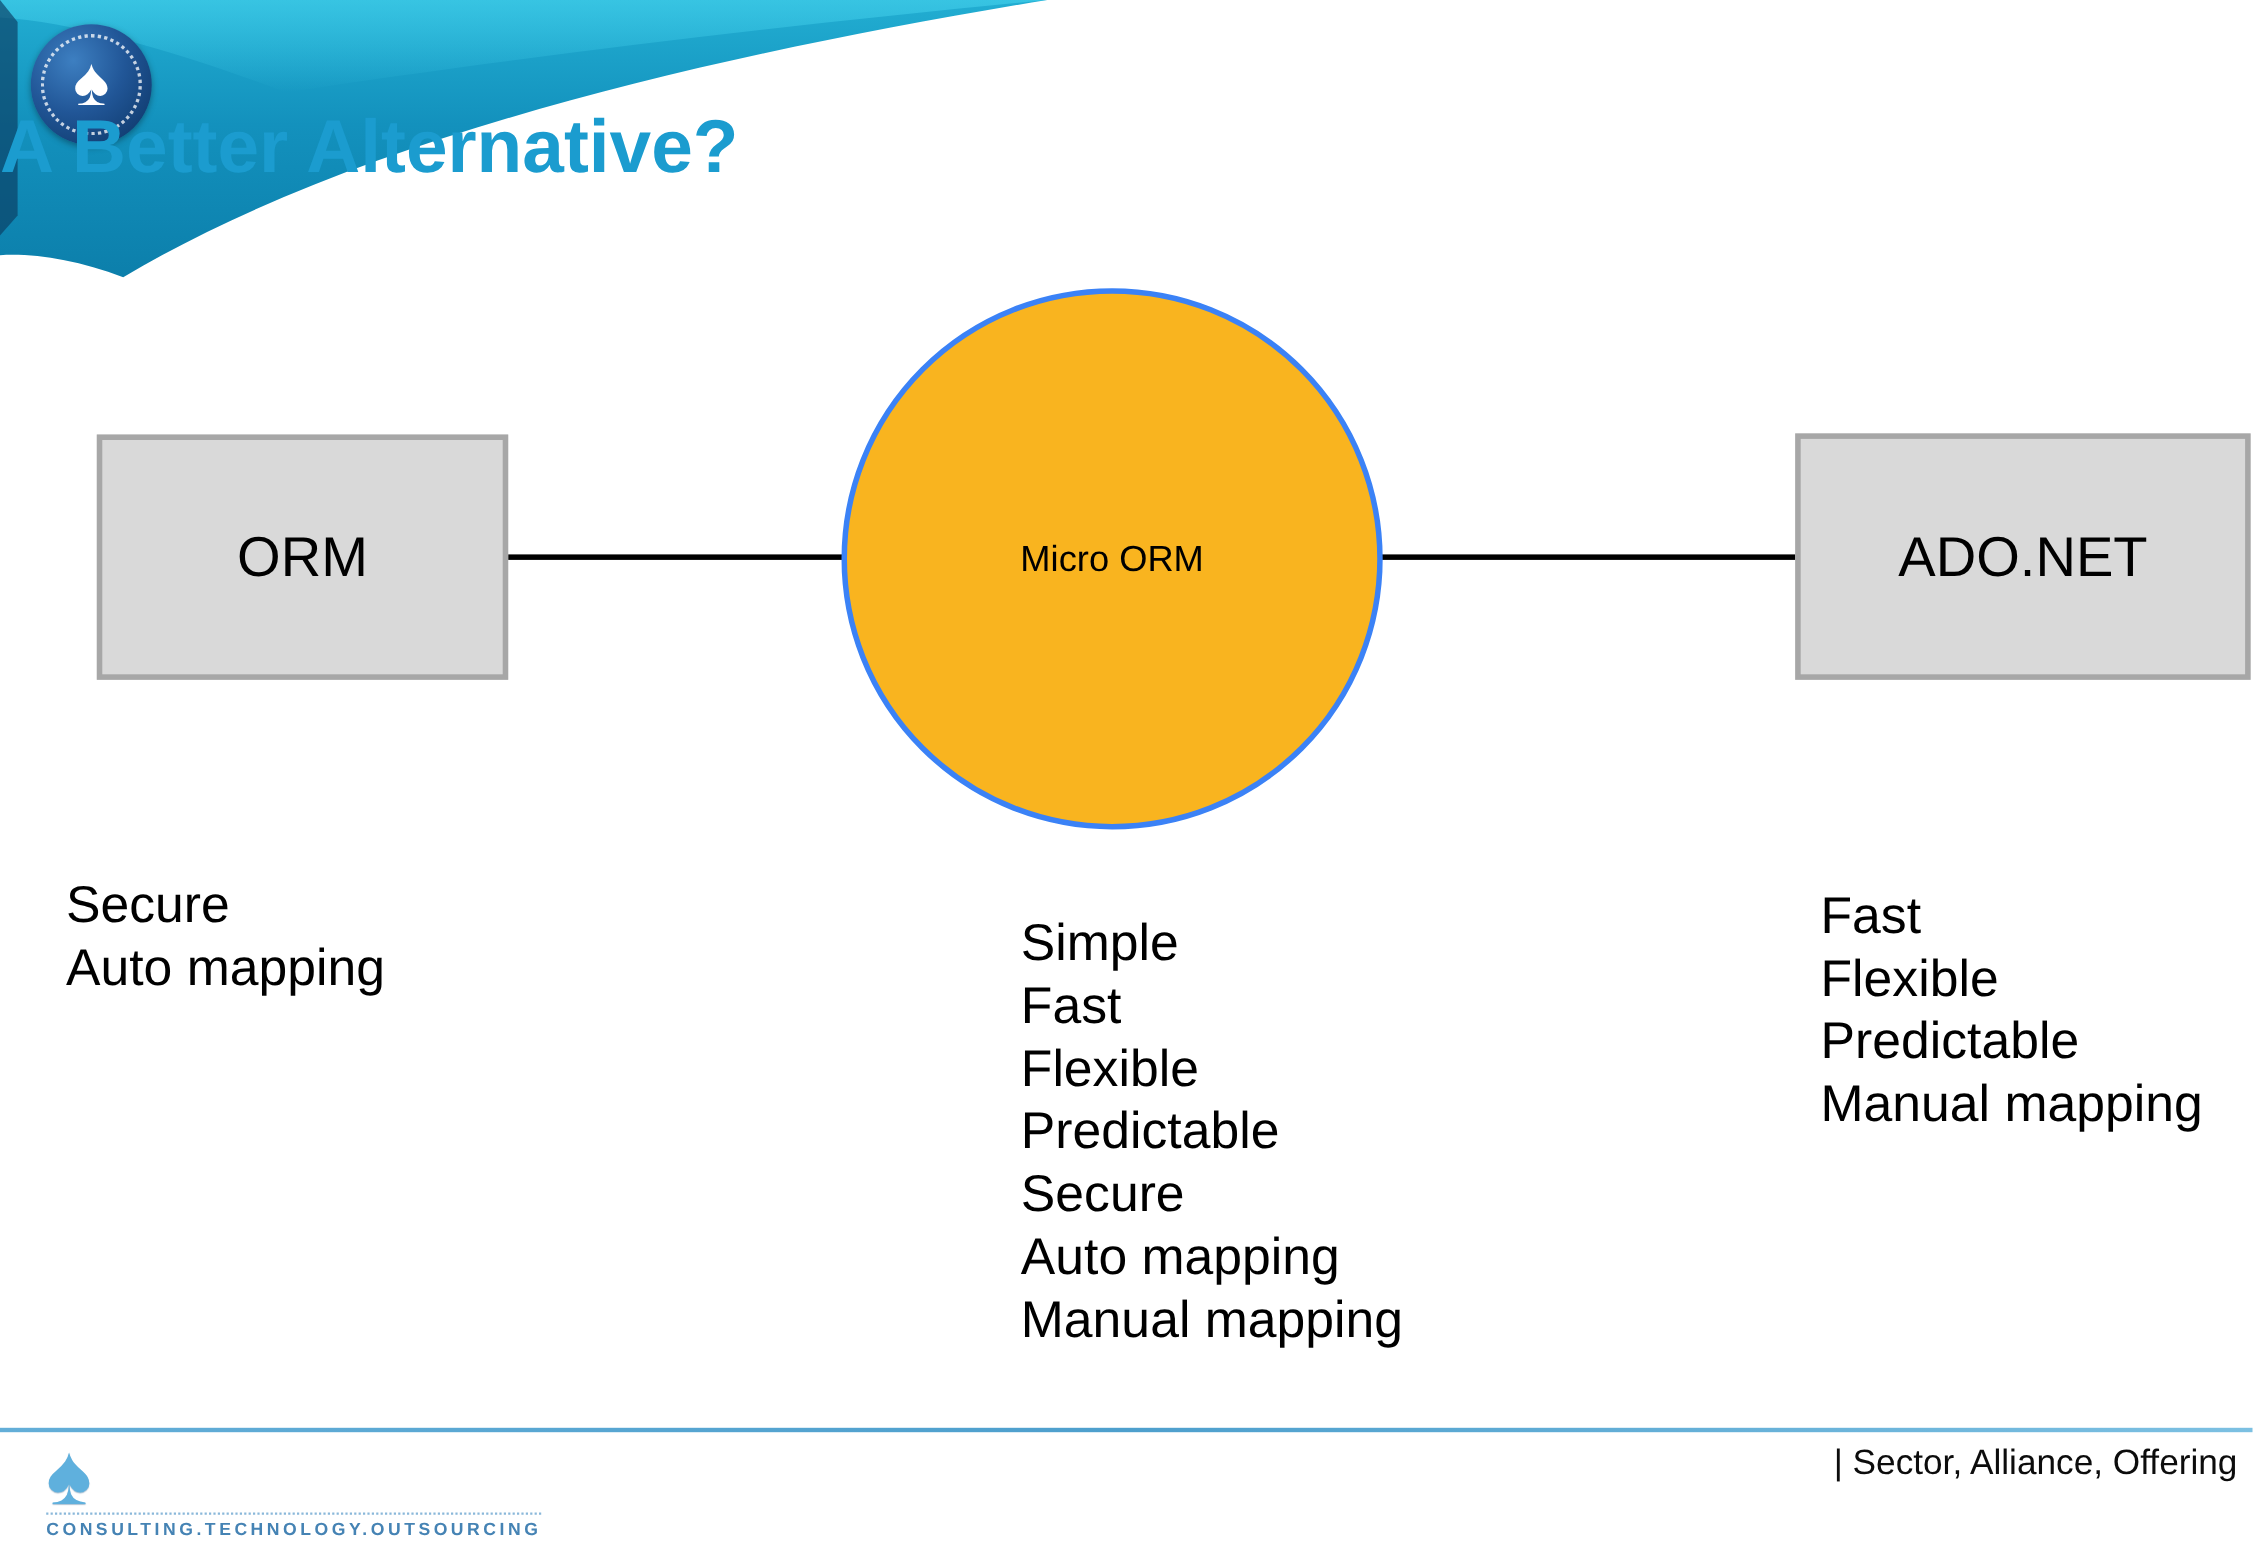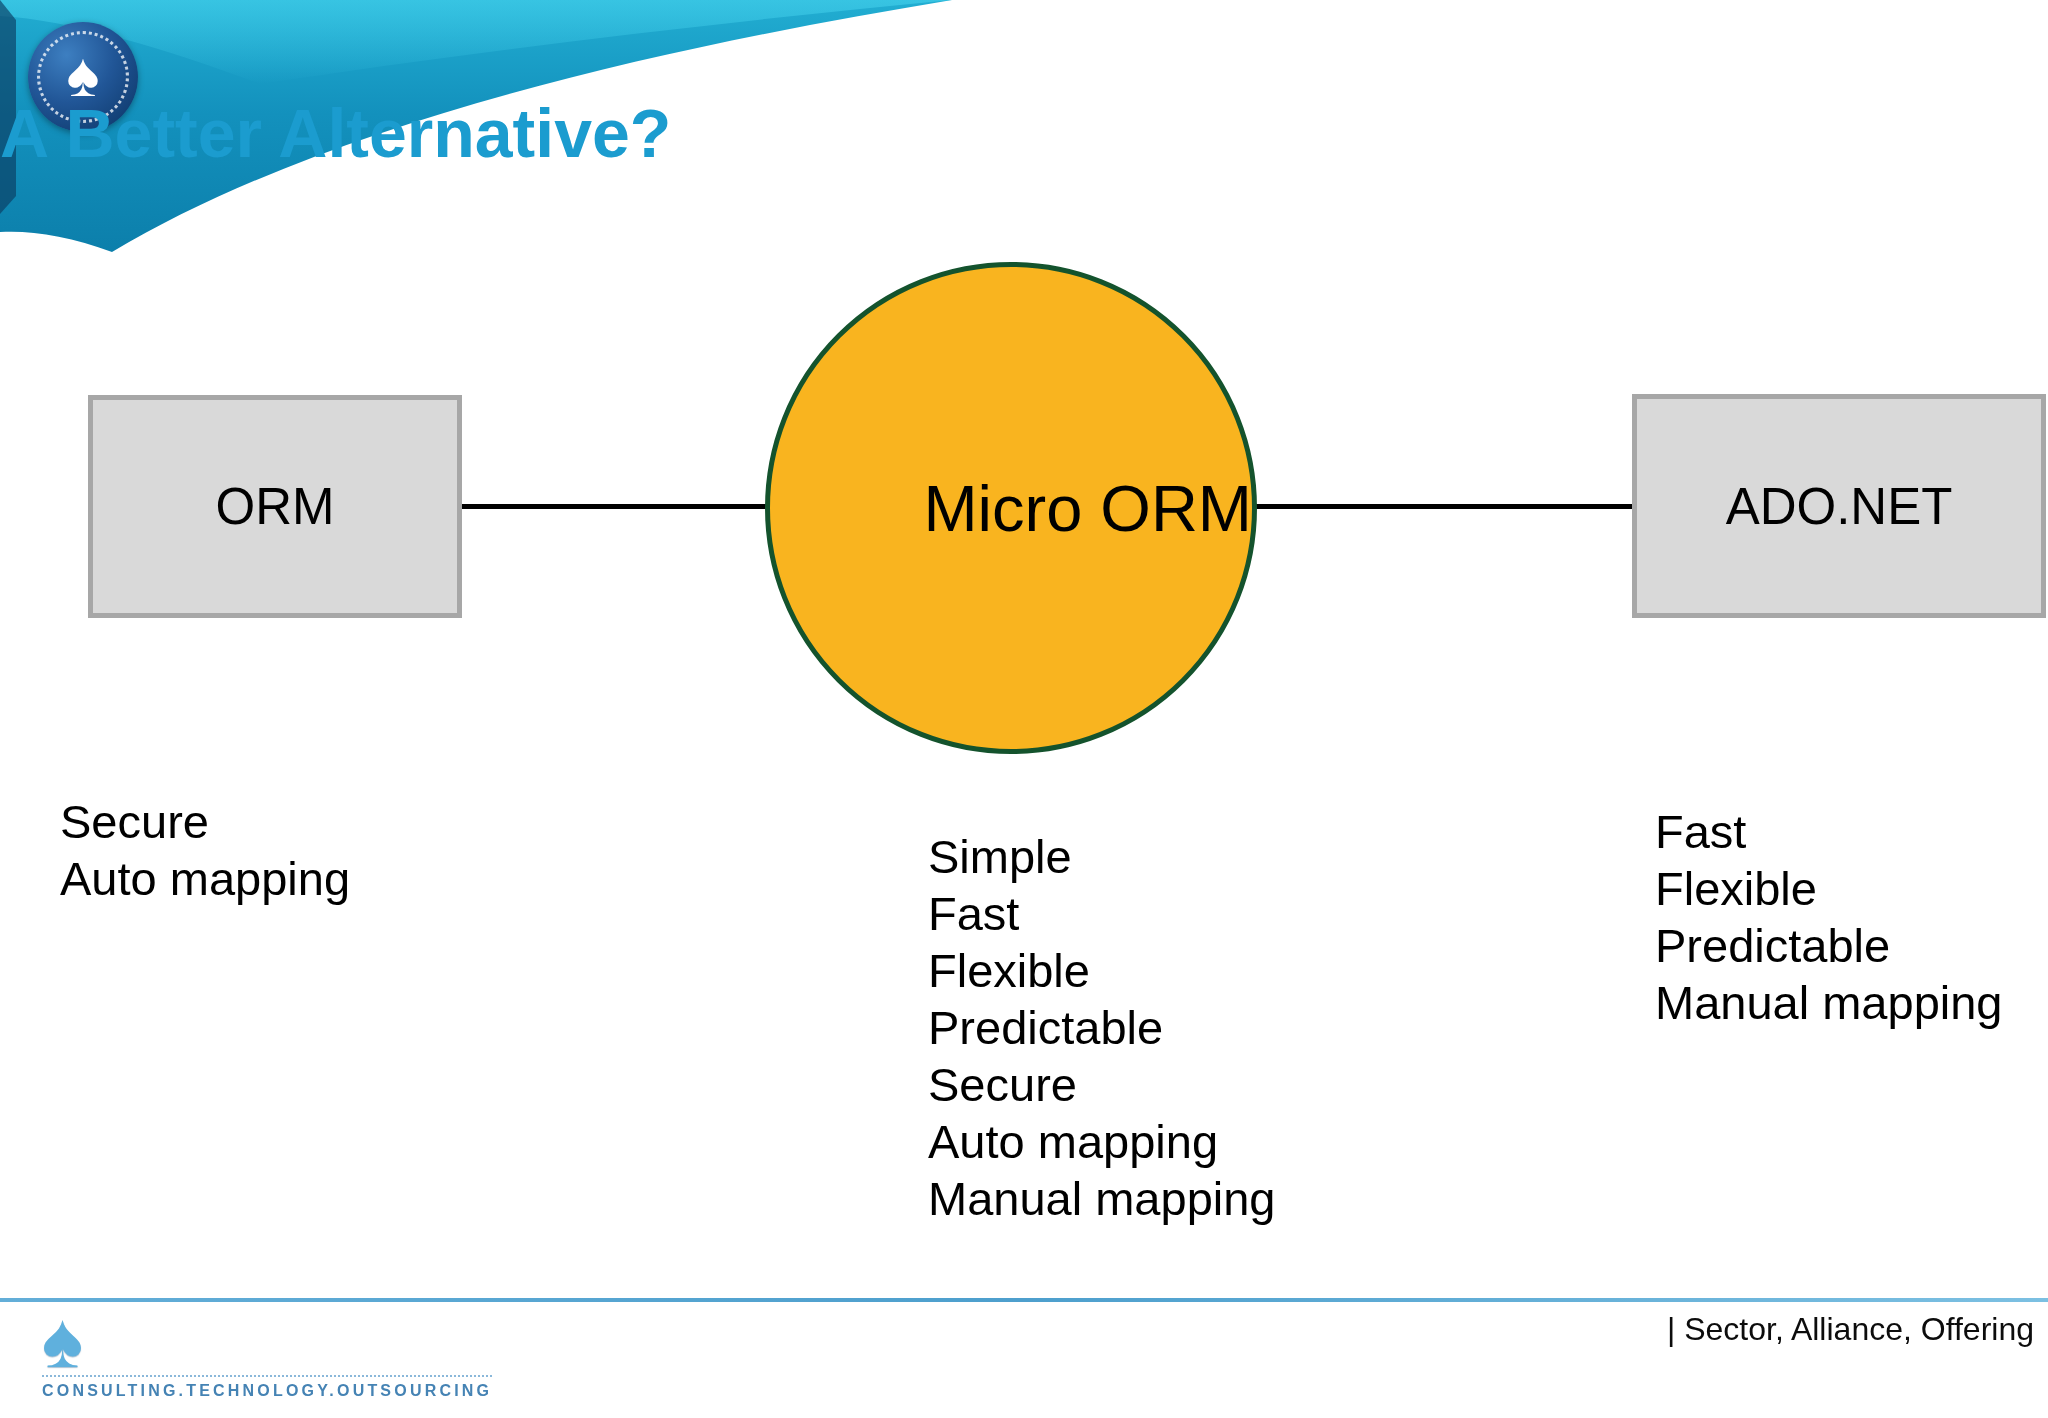--- a/index.html
+++ b/index.html
@@ -73,25 +73,25 @@
   }
   .node-box.orm  { left: 40px;   top: 395px; width: 374px; height: 223px; margin-left: 48px; }
   .node-box.ado  { left: 1632px; top: 394px; width: 414px; height: 224px; }
 
   .node-circle {
     position: absolute;
     left: 765px; top: 262px;
     width: 492px; height: 492px;
     border-radius: 50%;
     background: #f9b41f;
-    border: 5px solid #14532d;
+    border: 5px solid #3b82f6;
     display: flex;
     align-items: center;
-    justify-content: flex-end;
-    font-size: 65px;
+    justify-content: center;
+    font-size: 33px;
     color: #000000;
     z-index: 3;
   }
 
   .connector {
     position: absolute;
     height: 5px;
     background: #000000;
     top: 504px;
     z-index: 1;

